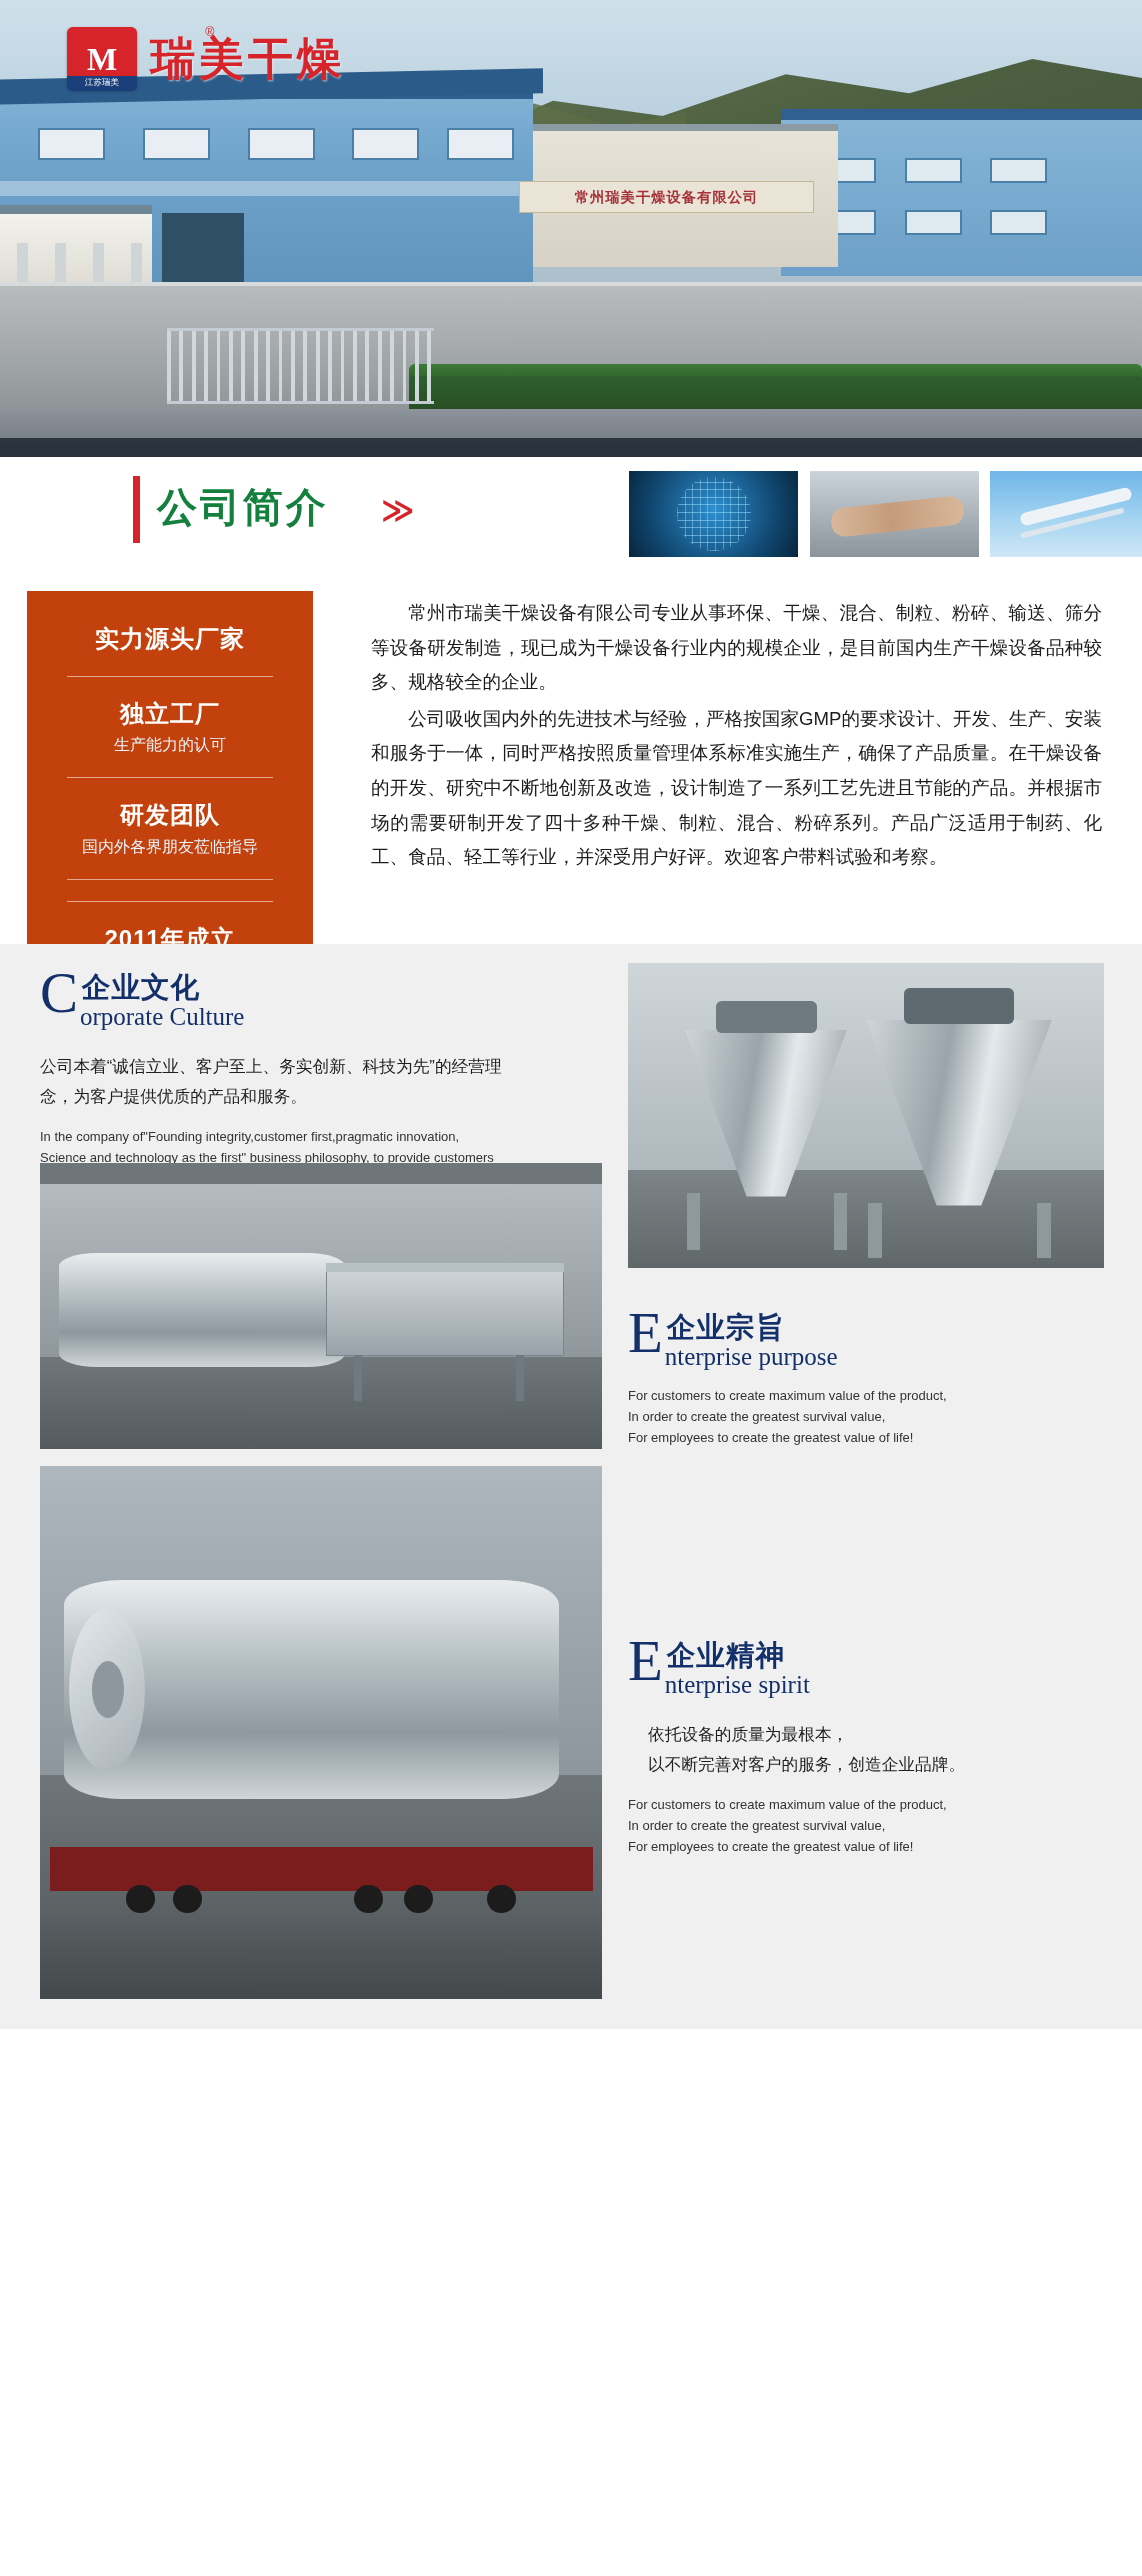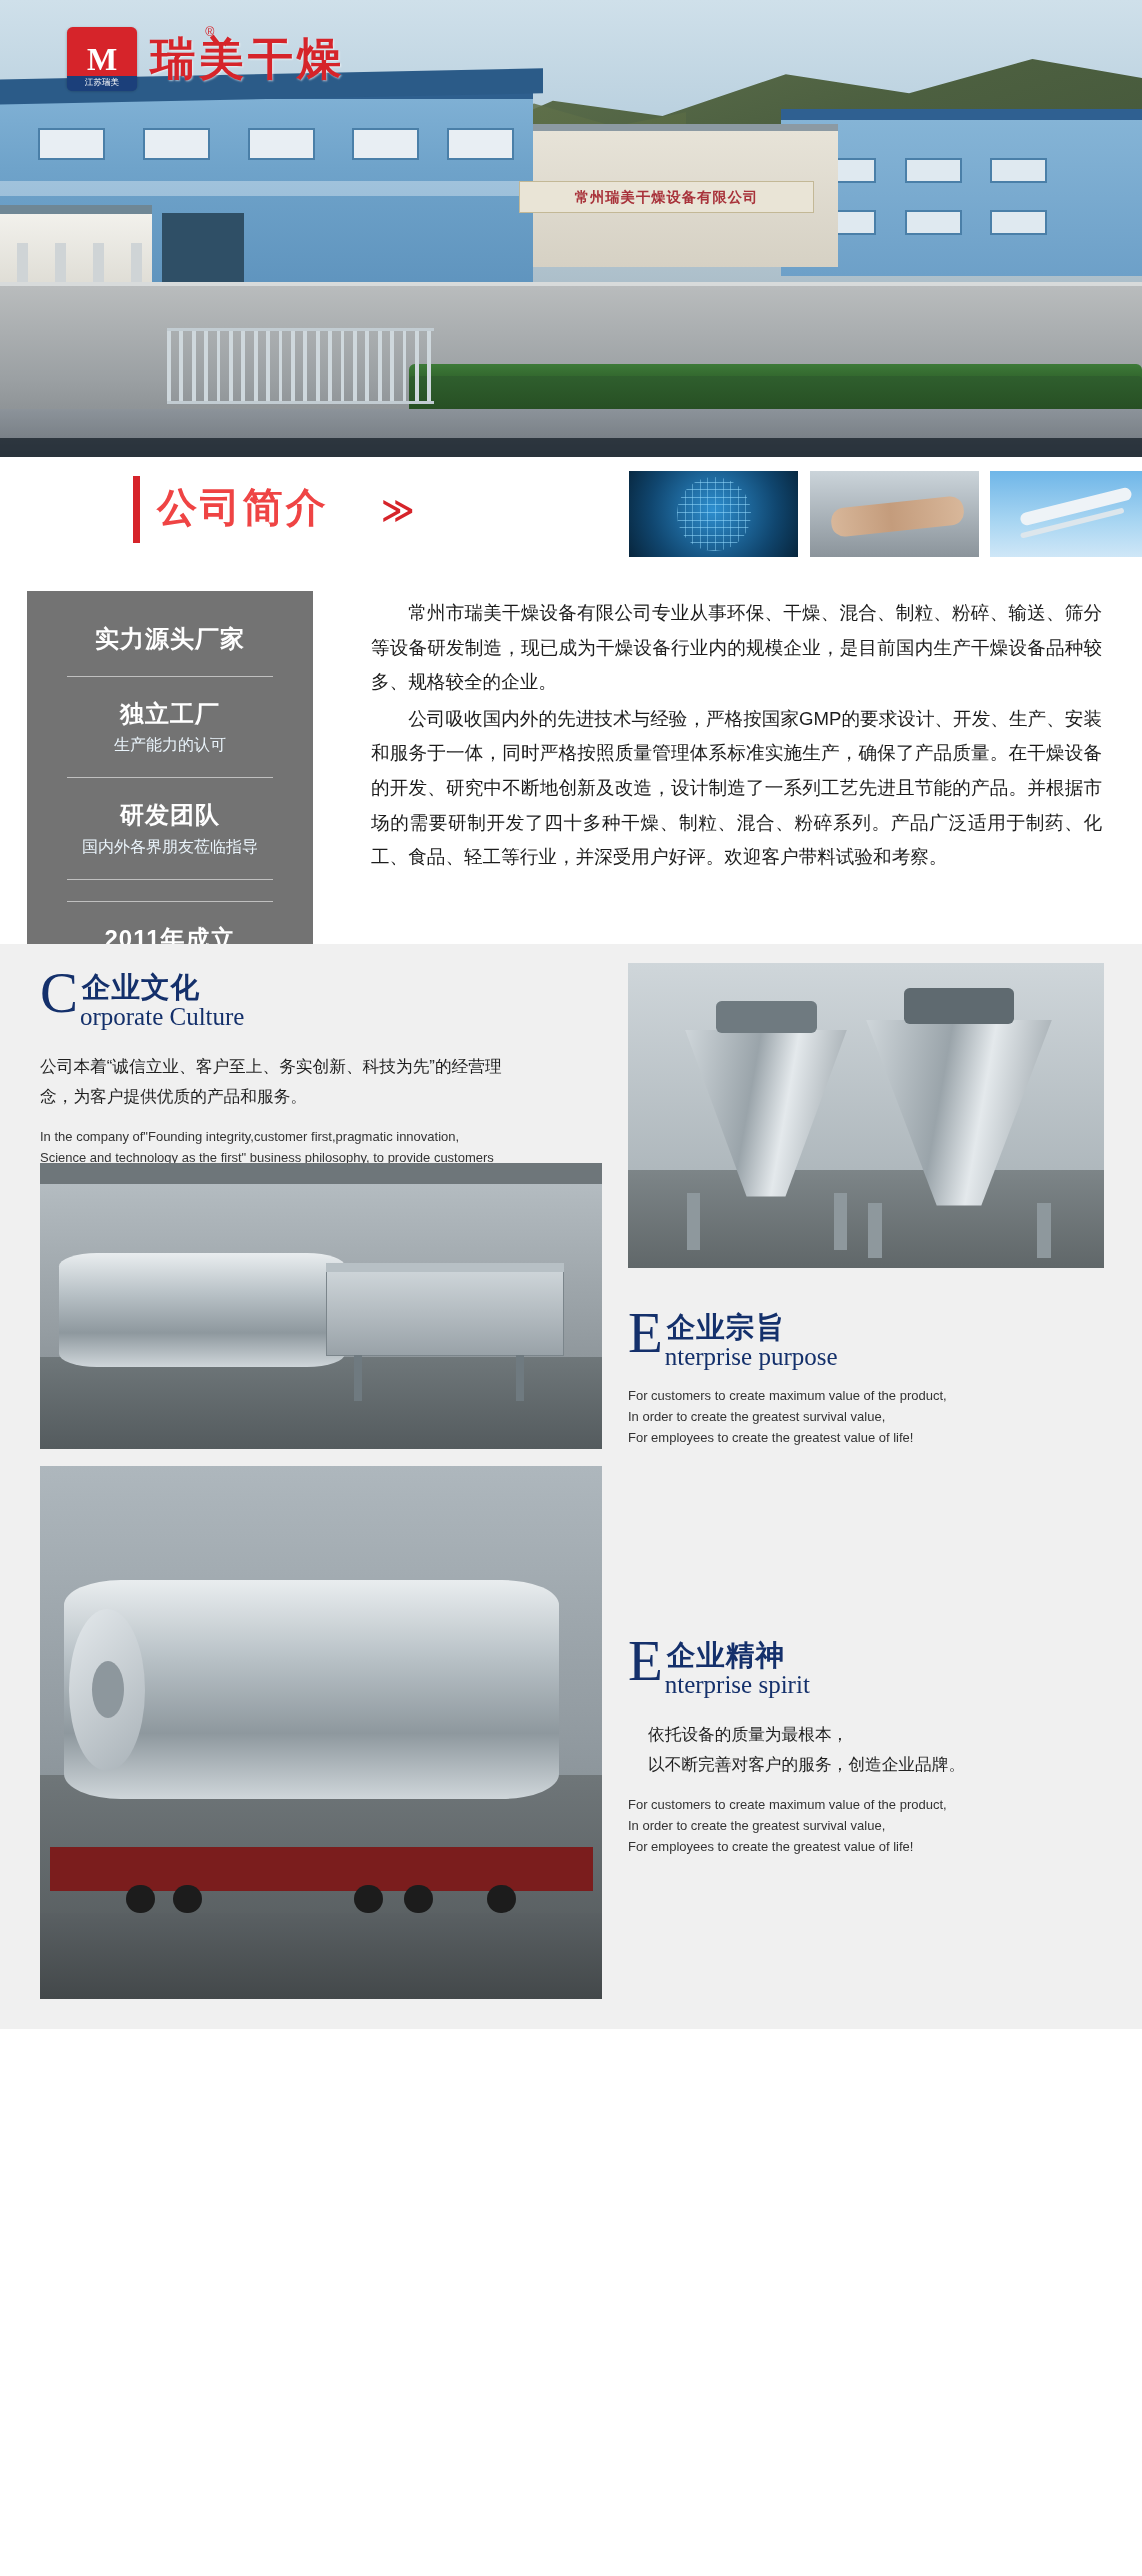--- a/index.html
+++ b/index.html
@@ -157,21 +157,21 @@
     color: rgba(255,255,255,.82); font-size:63px; font-weight:bold; letter-spacing:2.9px;
     font-family:"Liberation Sans", sans-serif;
   }
 
   
   .cn-band {
     position: relative; width:1142px; height:124px; background:#ffffff;
   }
   .cn-bar { position:absolute; left:133px; top:19px; width:6.7px; height:67px; background:#d6242a; }
   .cn-title {
-    position:absolute; left:157px; top:23px; color:#ef4444; font-size:40px; font-weight:bold; letter-spacing:2.9px;
+    position:absolute; left:157px; top:23px; color:#15803d; font-size:40px; font-weight:bold; letter-spacing:2.9px;
   }
   .cn-arrows { position:absolute; left:381px; top:34px; color:#d6242a; font-size:32px; font-weight:bold; }
   .thumbs { position:absolute; left:628px; top:13.3px; display:flex; gap:9.5px; }
   .thumb { width:171px; height:88px; border:1.9px solid #ffffff; overflow:hidden; position:relative; }
   .thumb.globe { background: radial-gradient(circle at 50% 45%, #2e8fd0 0%, #10466f 65%, #07253c 100%); }
   .thumb.globe:after {
     content:""; position:absolute; left:50%; top:50%; width:74px; height:74px; margin:-37px 0 0 -37px;
     border-radius:50%;
     background:
       repeating-linear-gradient(0deg, rgba(150,220,255,.55) 0 1px, rgba(0,0,0,0) 1px 7.6px),
@@ -186,21 +186,21 @@
   .thumb.plane { background: linear-gradient(180deg,#6fb6e8 0%, #a9d6f2 60%, #cfe7f7 100%); }
   .thumb.plane:after {
     content:""; position:absolute; left:28.6px; top:28.6px; width:114px; height:13.3px;
     background:#eef3f7; border-radius:7.6px; transform: rotate(-14deg);
     box-shadow: -7.6px 15.2px 0 -3.8px #dde6ec;
   }
 
   
   .intro { position:relative; width:1142px; padding: 15.2px 0 67px 0; background:#fff; }
   .features {
-    position:absolute; left:27px; top:9.5px; width:286px; background:#737373; color:#fff;
+    position:absolute; left:27px; top:9.5px; width:286px; background:#c2410c; color:#fff;
     padding: 32px 23px 38px 23px;
   }
   .feat { text-align:center; }
   .feat h4 { font-size:24px; font-weight:bold; letter-spacing:1px; margin-bottom:5.7px; }
   .feat p { font-size:16px; color:#eaf4fb; }
   .feat-div { height:1px; background:rgba(255,255,255,.55); margin:21px 17px; }
   .intro-text {
     margin-left: 371px; margin-right: 40px; font-size: 18.6px; line-height: 1.86; color:#1c1c1c;
     text-align: justify;
   }

